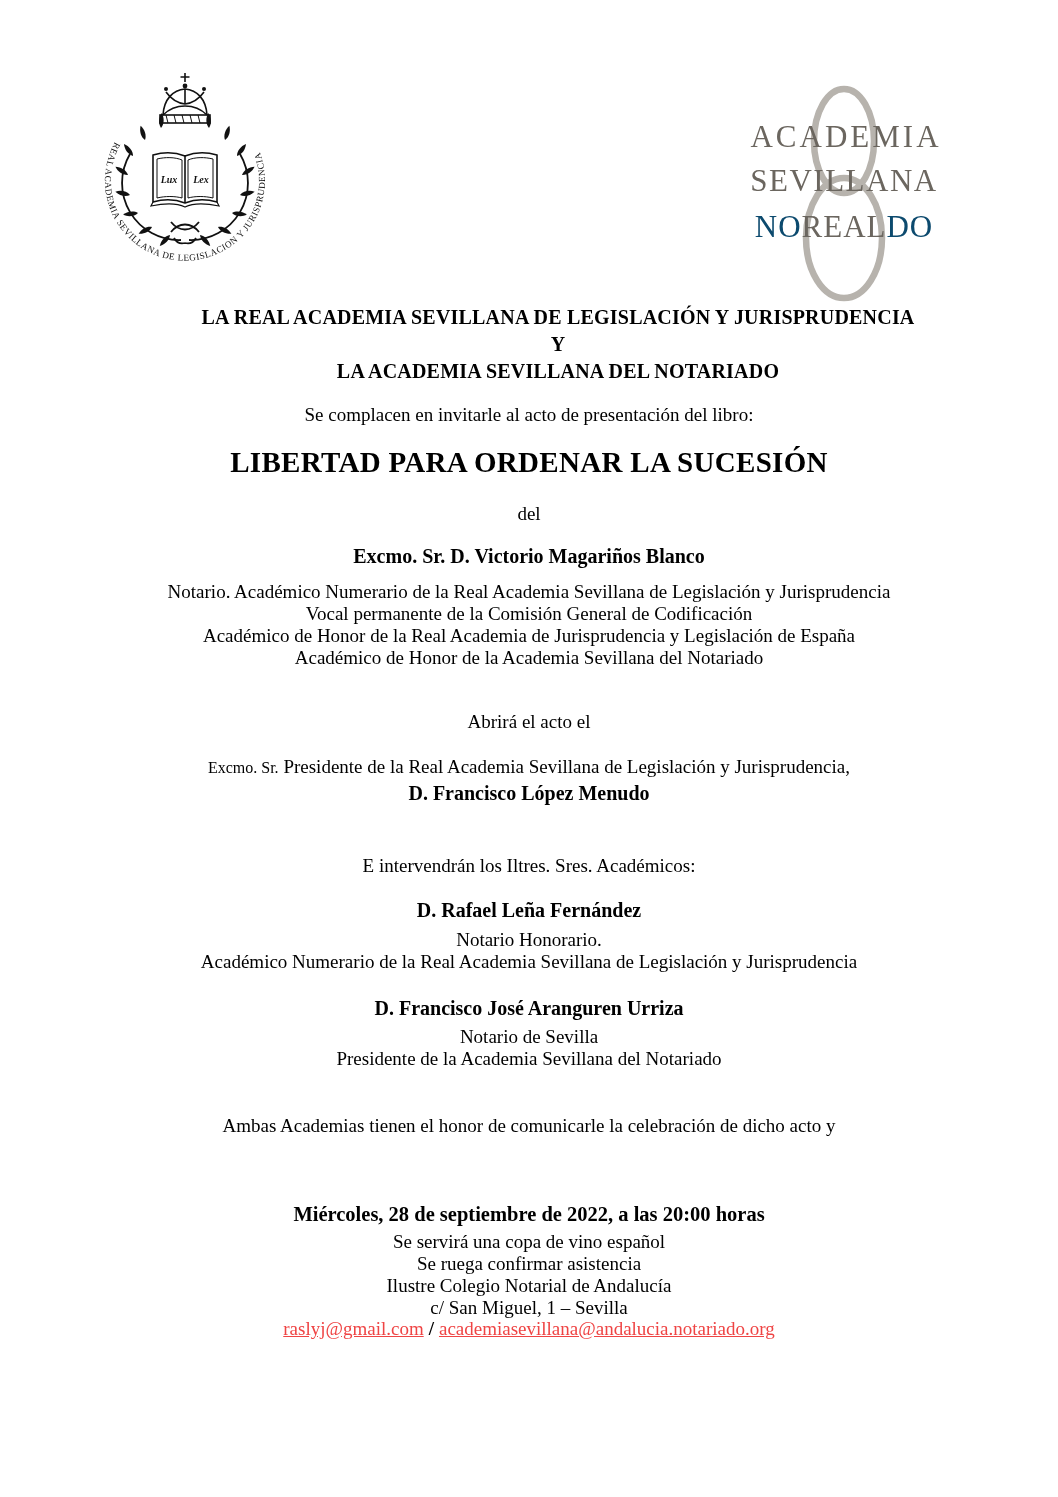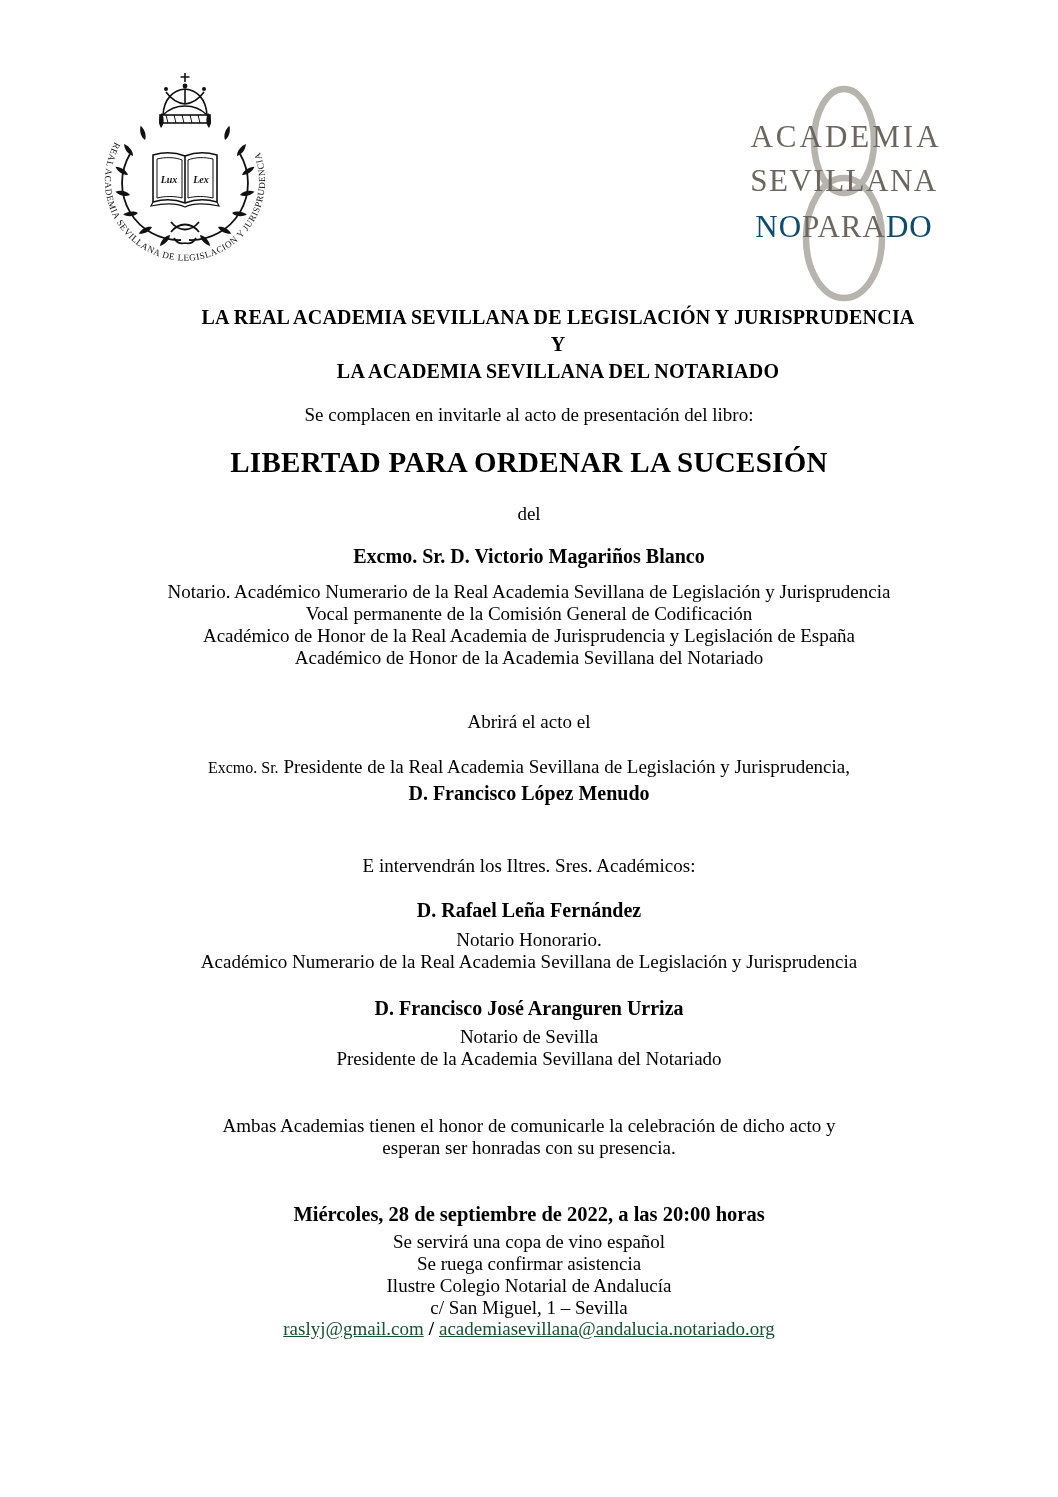--- a/index.html
+++ b/index.html
@@ -5,21 +5,21 @@
   html,body{margin:0;padding:0;background:#ffffff;}
   #page{position:relative;width:1058px;height:1497px;background:#fff;overflow:hidden;
         font-family:"Liberation Serif","DejaVu Serif",serif;color:#000;}
   .line{position:absolute;left:0;width:1058px;text-align:center;white-space:nowrap;}
   .body-txt{font-size:19px;}
   .org{font-size:20px;font-weight:bold;letter-spacing:0.2px;margin-left:29px;}
   .booktitle{font-size:29px;font-weight:bold;letter-spacing:0.3px;}
   .person{font-size:20px;font-weight:bold;}
   .datebold{font-size:20.5px;font-weight:bold;}
   .lead-lg{font-size:16px;}
-  .email-link{color:#14532d;text-decoration:underline;cursor:pointer;}
+  .email-link{color:#ef4444;text-decoration:underline;cursor:pointer;}
   .email-sep{font-weight:bold;color:#000;margin:0 5px;}
 
   
   #crest{position:absolute;left:94px;top:70px;width:182px;height:196px;}
 
   
   #asn-logo{position:absolute;left:738px;top:85px;width:210px;height:218px;}
   #asn-logo .logo-line{position:absolute;left:0;width:210px;text-align:center;
         font-family:"Liberation Serif",serif;color:#6b665f;font-size:31px;line-height:1;}
   #logo-l1{top:36px;letter-spacing:3px;padding-left:3px;}
@@ -99,21 +99,21 @@
 
   <div id="asn-logo">
     <svg id="eight-svg" viewBox="0 0 116 218" xmlns="http://www.w3.org/2000/svg">
       <g fill="none" stroke="#b7b3ad" stroke-width="6.5">
         <ellipse cx="58" cy="56" rx="30" ry="52"></ellipse>
         <ellipse cx="58" cy="153" rx="38" ry="60"></ellipse>
       </g>
     </svg>
     <div class="logo-line" id="logo-l1">ACADEMIA</div>
     <div class="logo-line" id="logo-l2">SEVILLANA</div>
-    <div class="logo-line" id="logo-l3"><span class="logo-accent">NO</span><span>PARA</span><span class="logo-accent">DO</span></div>
+    <div class="logo-line" id="logo-l3"><span class="logo-accent">NO</span><span>REAL</span><span class="logo-accent">DO</span></div>
   </div>
 
   <div class="line org" style="top:306px">LA REAL ACADEMIA SEVILLANA DE LEGISLACIÓN Y JURISPRUDENCIA</div>
   <div class="line org" style="top:333px">Y</div>
   <div class="line org" style="top:360px">LA ACADEMIA SEVILLANA DEL NOTARIADO</div>
 
   <div class="line body-txt" style="top:404px">Se complacen en invitarle al acto de presentación del libro:</div>
 
   <div class="line booktitle" style="top:446px">LIBERTAD PARA ORDENAR LA SUCESIÓN</div>
 
@@ -133,21 +133,20 @@
 
   <div class="line person" style="top:899px">D. Rafael Leña Fernández</div>
   <div class="line body-txt" style="top:929px">Notario Honorario.</div>
   <div class="line body-txt" style="top:951px">Académico Numerario de la Real Academia Sevillana de Legislación y Jurisprudencia</div>
 
   <div class="line person" style="top:997px">D. Francisco José Aranguren Urriza</div>
   <div class="line body-txt" style="top:1026px">Notario de Sevilla</div>
   <div class="line body-txt" style="top:1048px">Presidente de la Academia Sevillana del Notariado</div>
 
   <div class="line body-txt" style="top:1115px">Ambas Academias tienen el honor de comunicarle la celebración de dicho acto y</div>
-  <div class="line body-txt" style="top:1137px">esperan ser honradas con su presencia.</div>
 
   <div class="line datebold" style="top:1203px">Miércoles, 28 de septiembre de 2022, a las 20:00 horas</div>
   <div class="line body-txt" style="top:1231px">Se servirá una copa de vino español</div>
   <div class="line body-txt" style="top:1253px">Se ruega confirmar asistencia</div>
   <div class="line body-txt" style="top:1275px">Ilustre Colegio Notarial de Andalucía</div>
   <div class="line body-txt" style="top:1297px">c/ San Miguel, 1 – Sevilla</div>
 
   <div class="line body-txt" style="top:1318px"><a class="email-link">raslyj@gmail.com</a><span class="email-sep">/</span><a class="email-link">academiasevillana@andalucia.notariado.org</a></div>
 
 </div>

